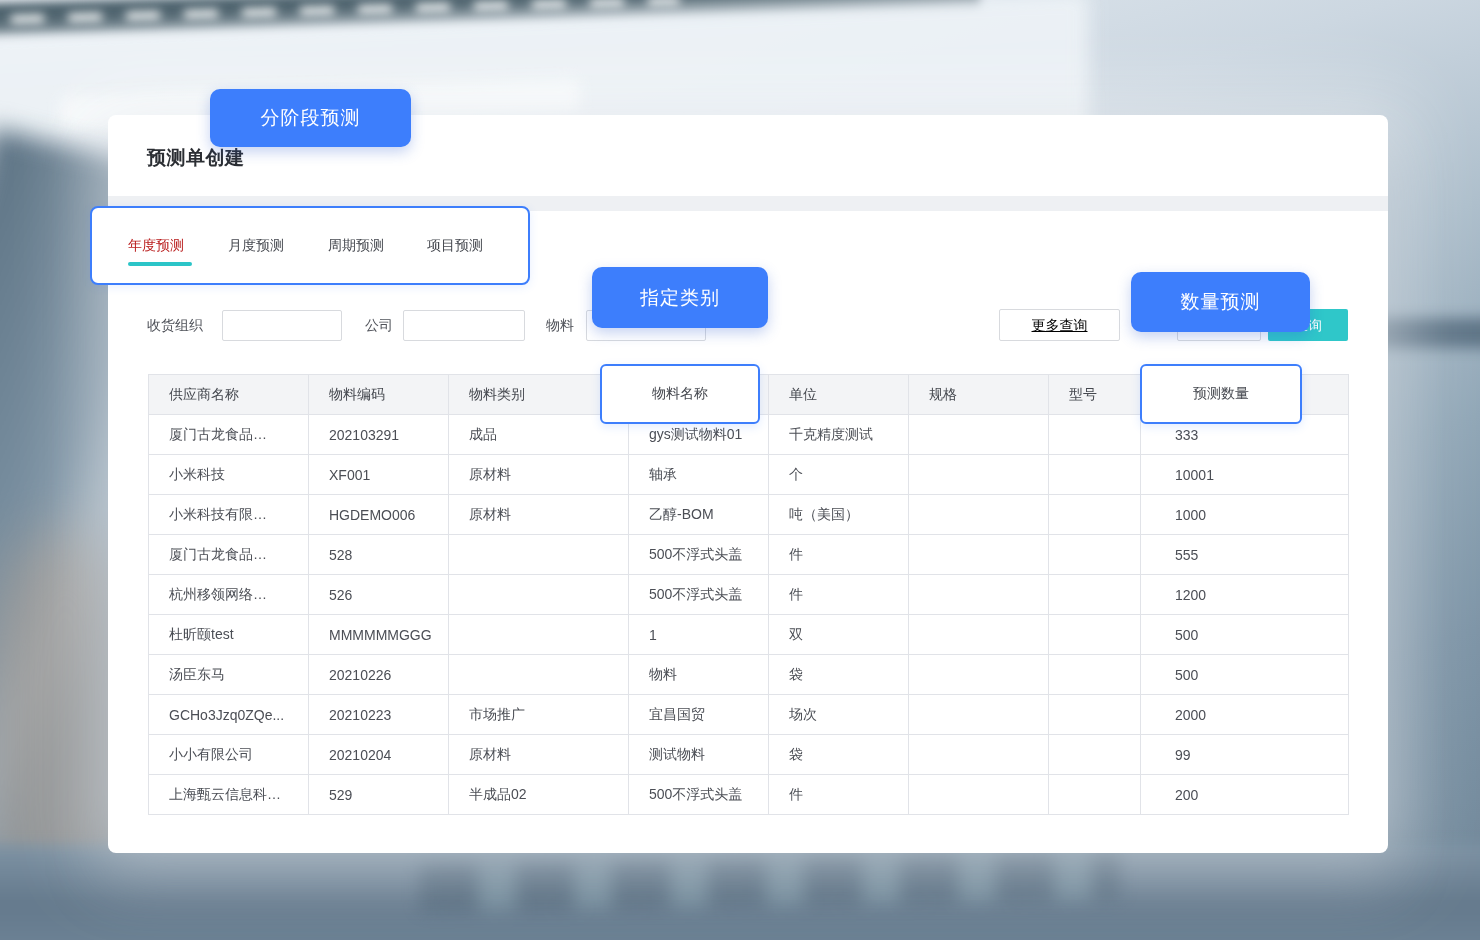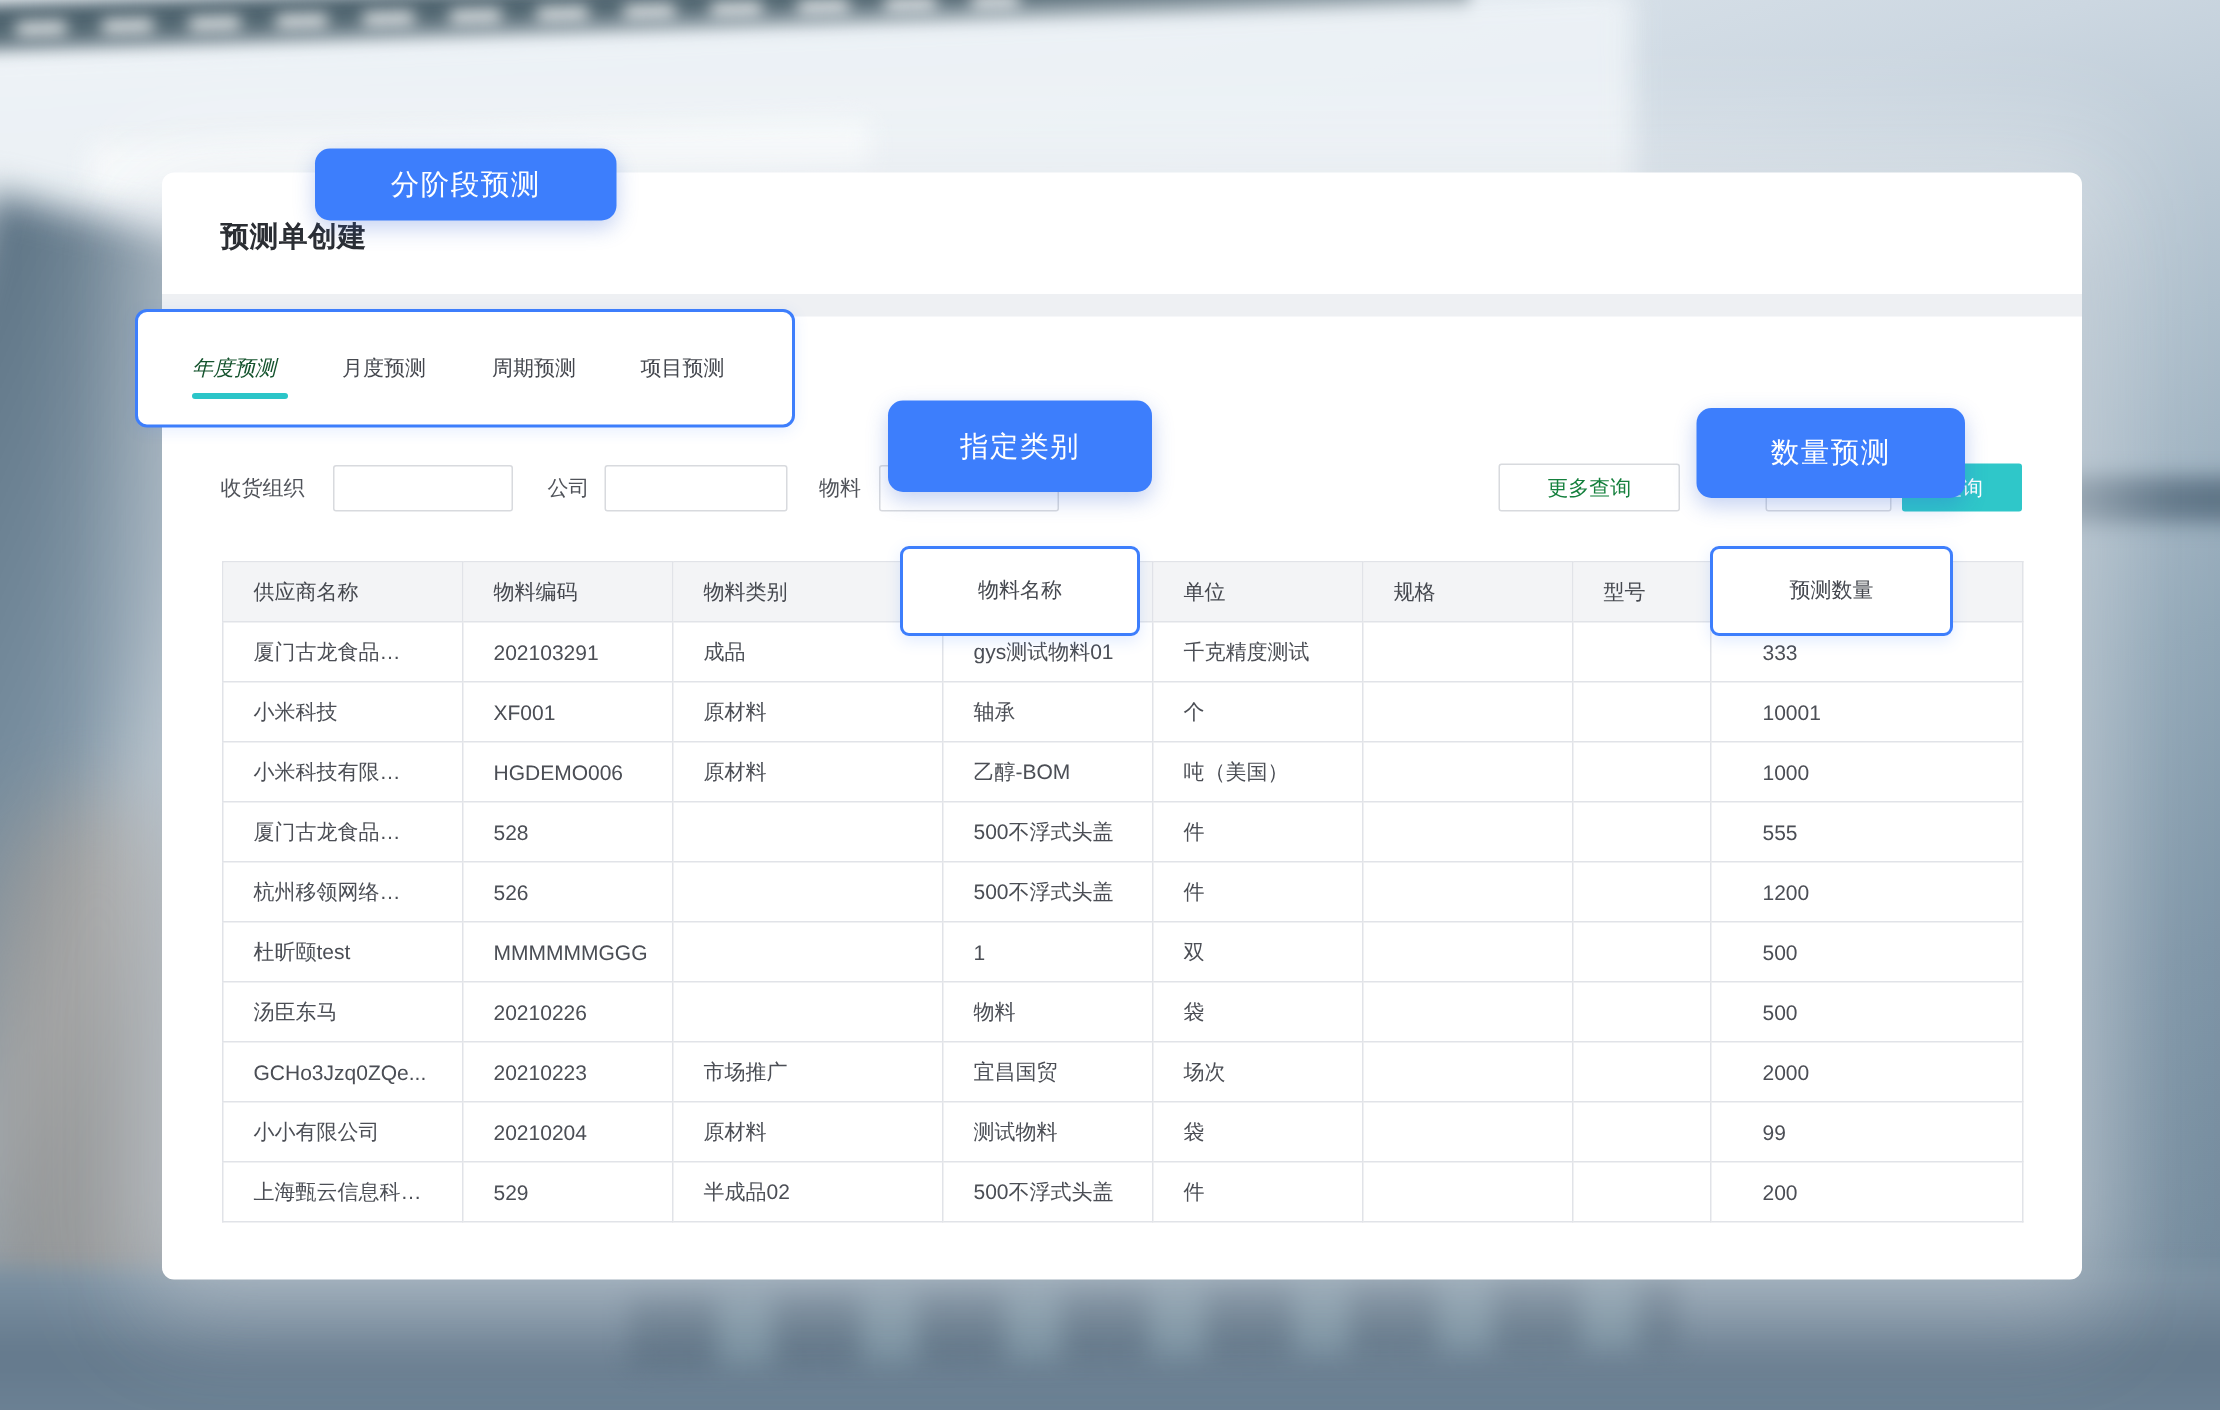--- a/index.html
+++ b/index.html
@@ -111,21 +111,21 @@
 
   
   .tab-box {
     position: absolute; left: -18px; top: 91px; width: 440px; height: 79px;
     background: #ffffff; border: 2px solid #3d7efc; border-radius: 8px;
     box-shadow: 0 2px 10px rgba(61,126,252,.12);
     z-index: 4;
   }
   .tab { position: absolute; top: 120px; height: 20px; line-height: 20px;
     font-size: 14px; color: #45484f; z-index: 5; cursor: pointer; }
-  .tab.active { color: #14532d; font-style: italic; }
+  .tab.active { color: #b91c1c; }
   .tab-1 { left: 20px; } .tab-2 { left: 120px; } .tab-3 { left: 220px; text-align: right; } .tab-4 { left: 319px; }
   .tab-underline {
     position: absolute; left: 20px; top: 147px; width: 64px; height: 4px;
     background: #2bc5c8; border-radius: 2px; z-index: 5;
   }
 
   
   .flabel { position: absolute; top: 195px; height: 31px; line-height: 31px;
     font-size: 14px; color: #50535a; z-index: 3; }
   .lbl-org { left: 39px; } .lbl-company { left: 257px; } .lbl-material { left: 438px; }
@@ -134,21 +134,21 @@
     border: 1px solid #d8dade; border-radius: 2px; background: #fff;
     font-size: 13px; padding: 0 8px; color: #4b4e55; outline: none; z-index: 3;
   }
   .inp-org { left: 114px; width: 120px; }
   .inp-company { left: 295px; width: 122px; }
   .inp-material { left: 478px; width: 120px; }
   .btn {
     position: absolute; top: 194px; height: 32px; line-height: 30px;
     text-align: center; font-size: 14px; border-radius: 2px; cursor: pointer; z-index: 3;
   }
-  .btn-more { left: 891px; width: 121px; background: #fff; border: 1px solid #d8dade; color: #15803d; }
+  .btn-more { left: 891px; width: 121px; background: #fff; border: 1px solid #d8dade; color: #000000; text-decoration: underline; }
   .btn-mid  { left: 1069px; width: 84px; background: #fff; border: 1px solid #d8dade; }
   .btn-query { left: 1160px; width: 80px; background: #2fc7c9; color: #fff; border: none; line-height: 32px; }
 
   
   .grid-table {
     position: absolute; left: 40px; top: 259px; width: 1200px;
     border-collapse: collapse; table-layout: fixed; z-index: 3;
   }
   .grid-table th, .grid-table td {
     border: 1px solid #e1e3e8; height: 40px; padding: 0 8px 0 20px;
@@ -172,21 +172,21 @@
   .callout-qty  { left: 1032px; width: 162px; }
 
   
   .badge {
     position: absolute; background: #3d7efc; color: #ffffff;
     display: flex; align-items: center; justify-content: center;
     font-size: 19px; letter-spacing: 1px; border-radius: 10px;
     box-shadow: 0 5px 14px rgba(45,95,210,.28);
     z-index: 10;
   }
-  .badge-phase    { left: 210px; top: 99px;  width: 201px; height: 48px; font-family: Liberation Serif, serif; }
+  .badge-phase    { left: 210px; top: 89px;  width: 201px; height: 58px; font-family: Liberation Serif, serif; }
   .badge-category { left: 592px; top: 267px; width: 176px; height: 61px; text-align: center; }
   .badge-quantity { left: 1131px; top: 272px; width: 179px; height: 60px; text-align: right; }
 </style>
 </head>
 <body>
 
 <div class="bg">
   <div class="bg-base"></div>
   <div class="bg-menubar"></div>
   <div class="bg-screen"></div>

